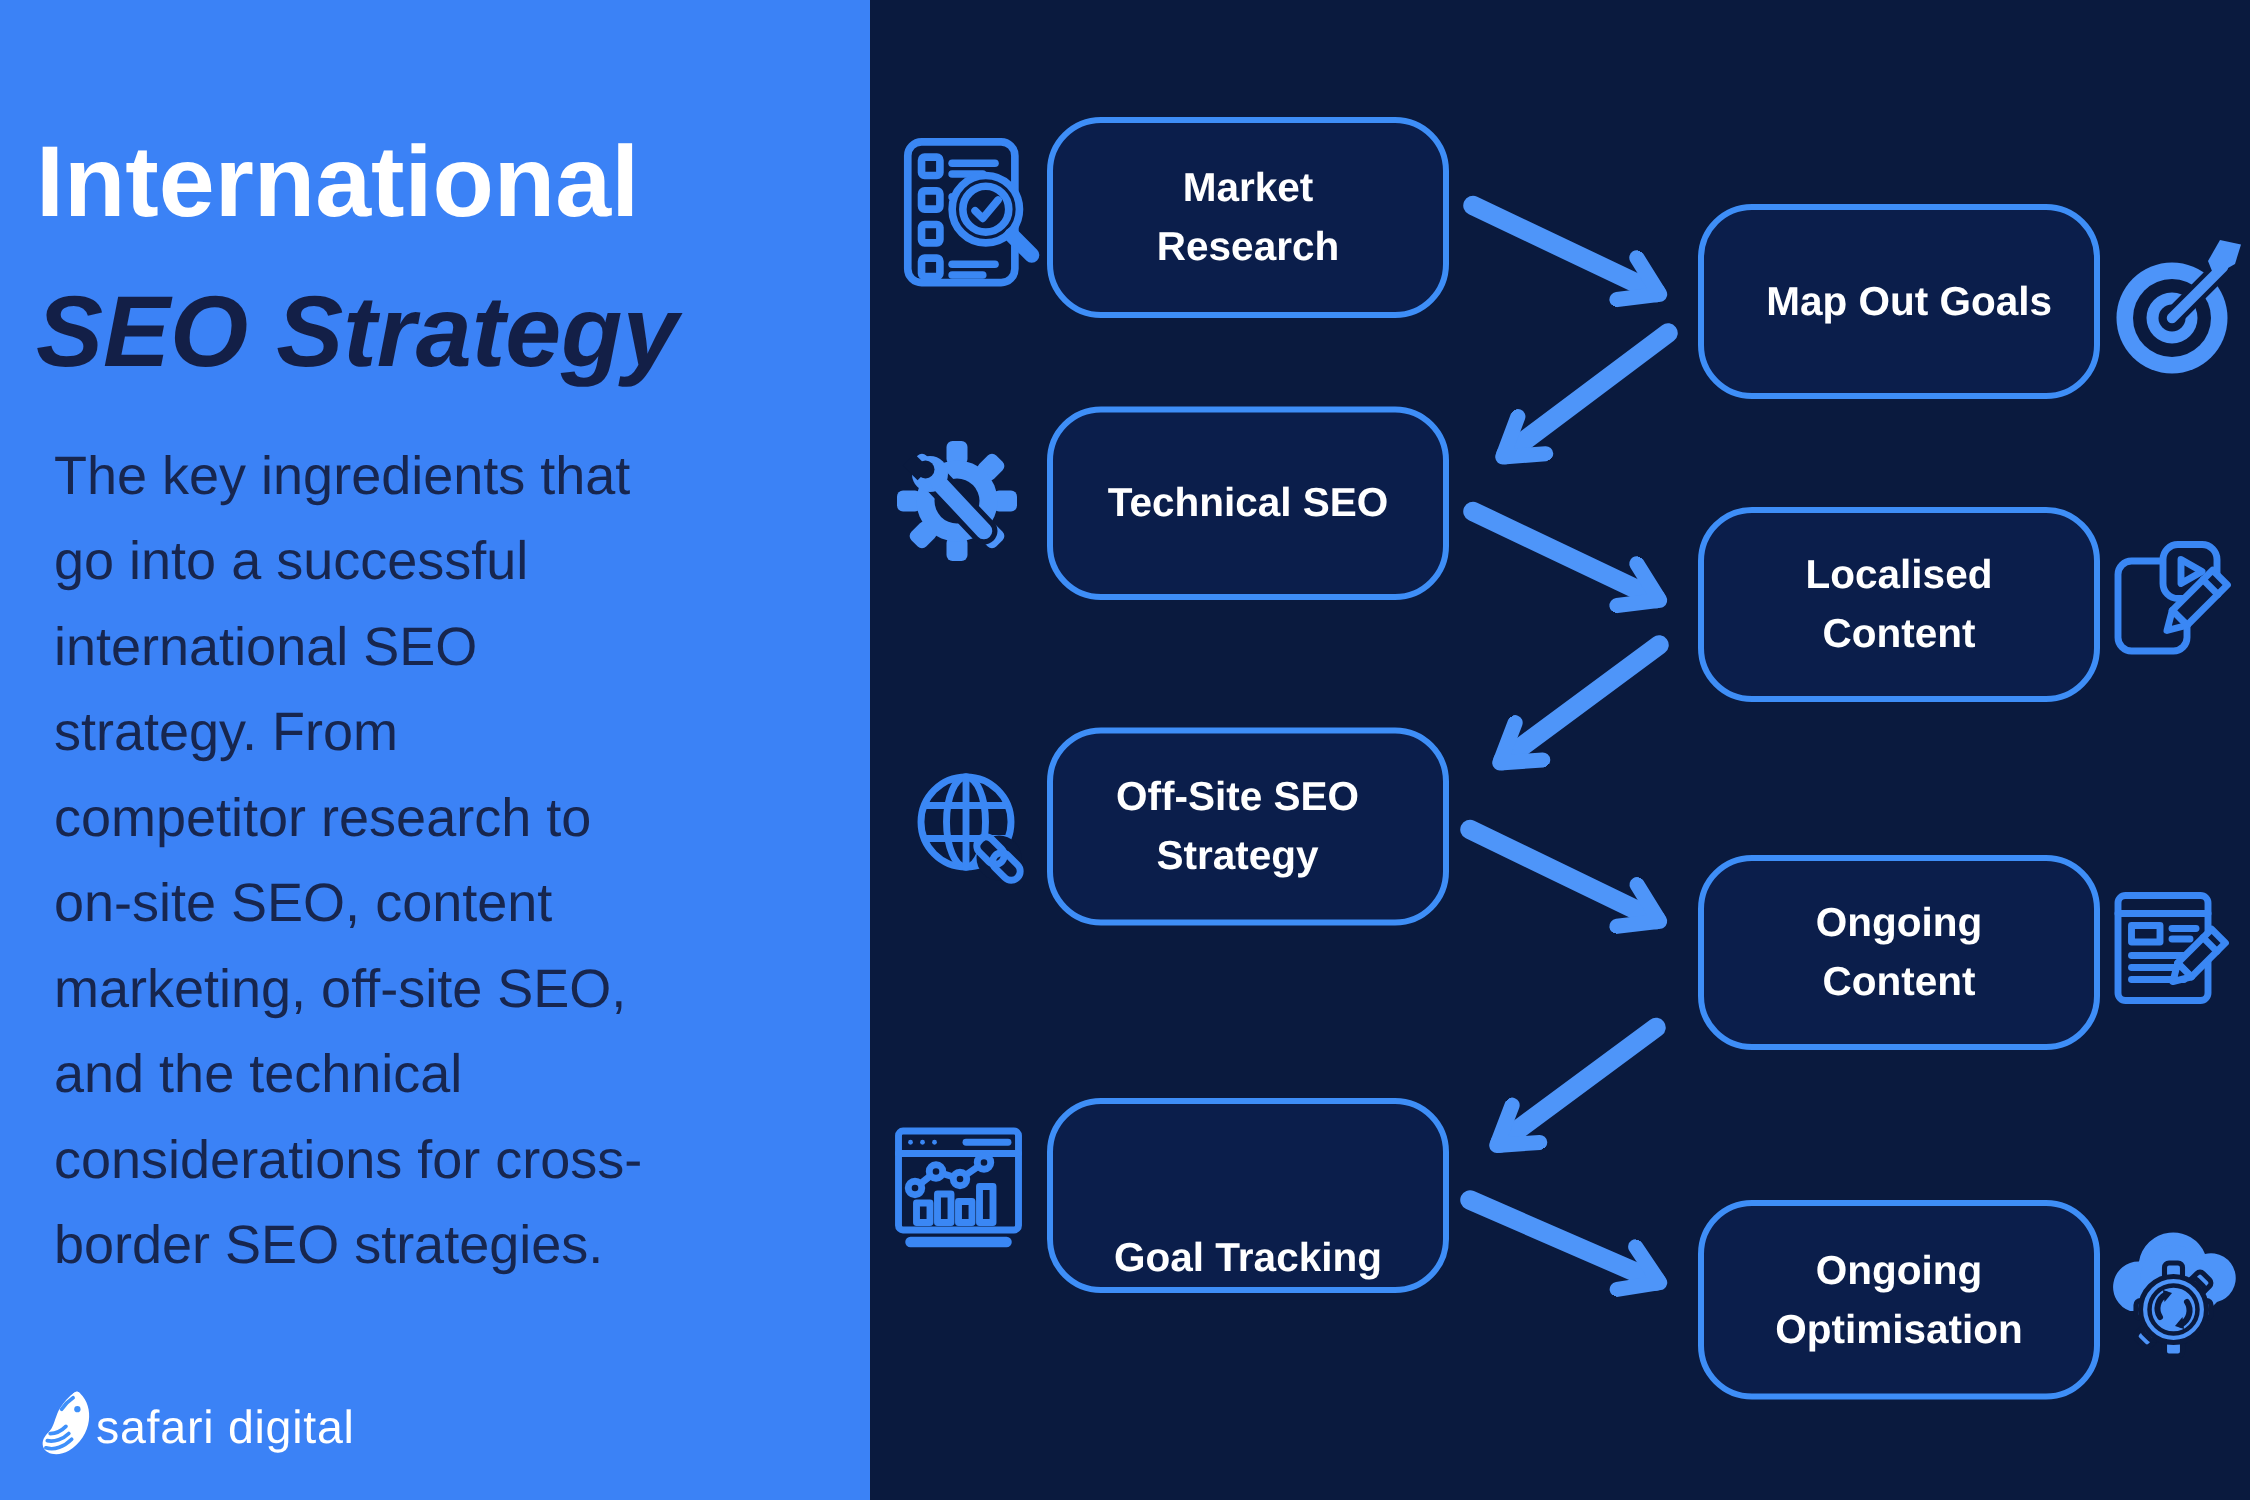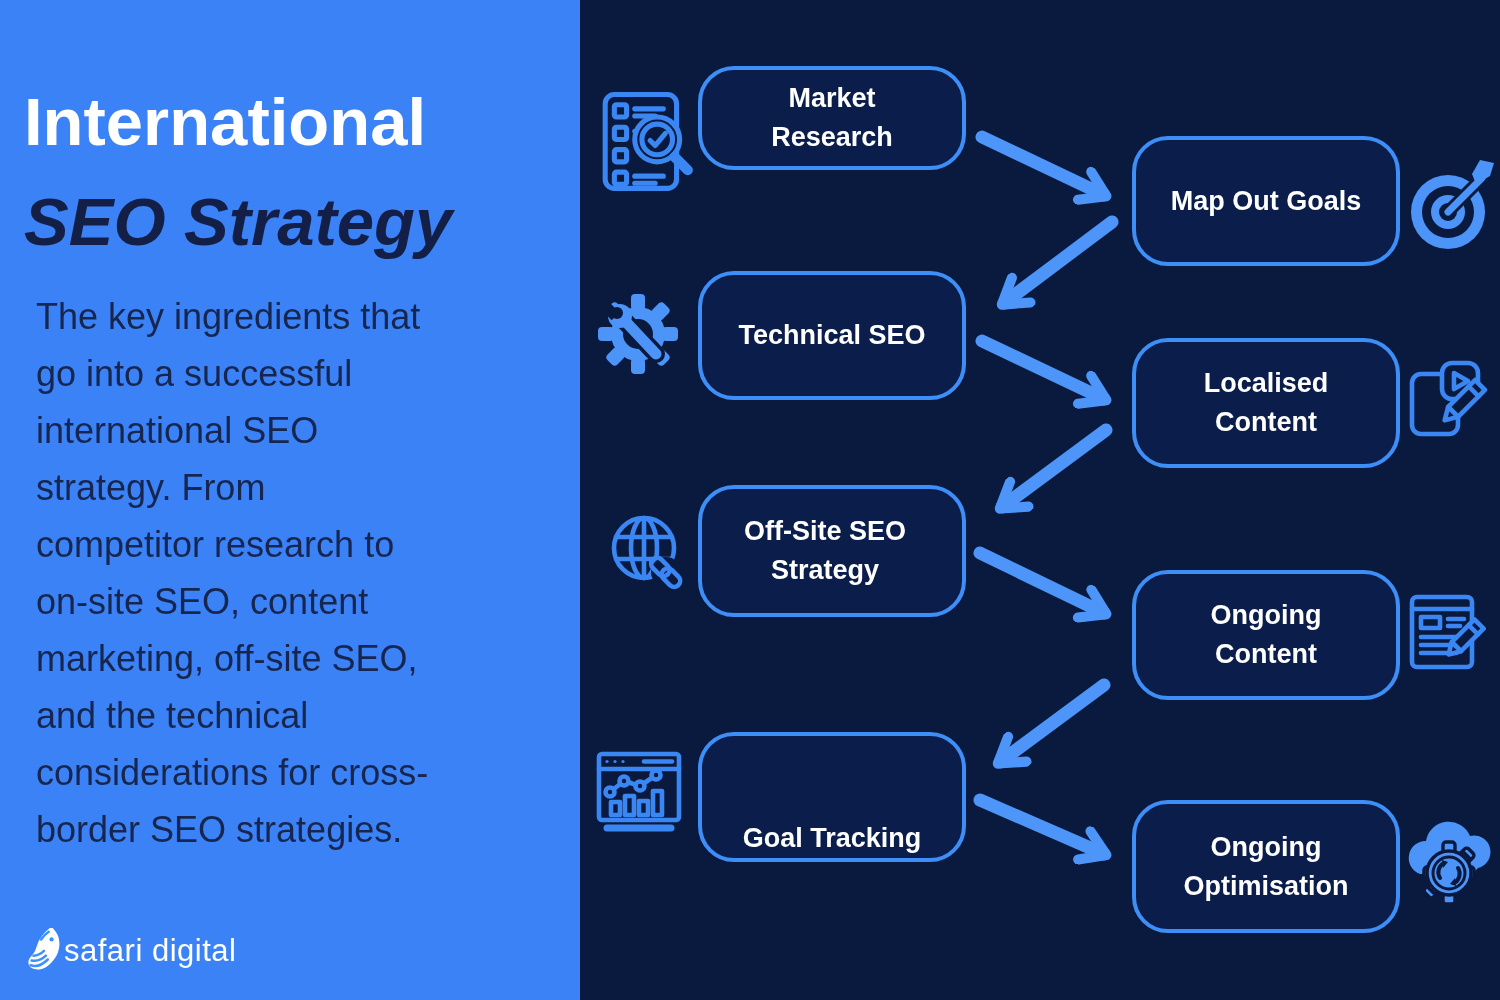--- a/index.html
+++ b/index.html
@@ -21,22 +21,22 @@
 
   
   .flow-node {
     position: absolute; width: 268px;
     border: 4px solid #3E8EF7; border-radius: 36px;
     background: #0B1E4B;
     display: flex; align-items: center; justify-content: center;
     text-align: center; color: #ffffff; font-weight: bold;
     font-size: 27px; line-height: 39px; padding: 0 28px;
   }
-  .node-1 { left: 698px; top: 66px;  height: 104px; }
-  .node-2 { left: 1132px; top: 136px; height: 130px; }
+  .node-1 { left: 698px; top: 78px;  height: 134px; }
+  .node-2 { left: 1132px; top: 136px; height: 130px; justify-content: flex-end; }
   .node-3 { left: 698px; top: 271px; height: 129px; }
   .node-4 { left: 1132px; top: 338px; height: 130px; }
   .node-5 { left: 698px; top: 485px; height: 132px; padding-left: 14px; }
   .node-6 { left: 1132px; top: 570px; height: 130px; }
   .node-7 { left: 698px; top: 732px; height: 130px; align-items: flex-end; }
   .node-8 { left: 1132px; top: 800px; height: 133px; }
 
   .flow-icon { position: absolute; }
   .icon-1 { left: 596px;  top: 88px; }
   .icon-2 { left: 1406px; top: 158px; }

